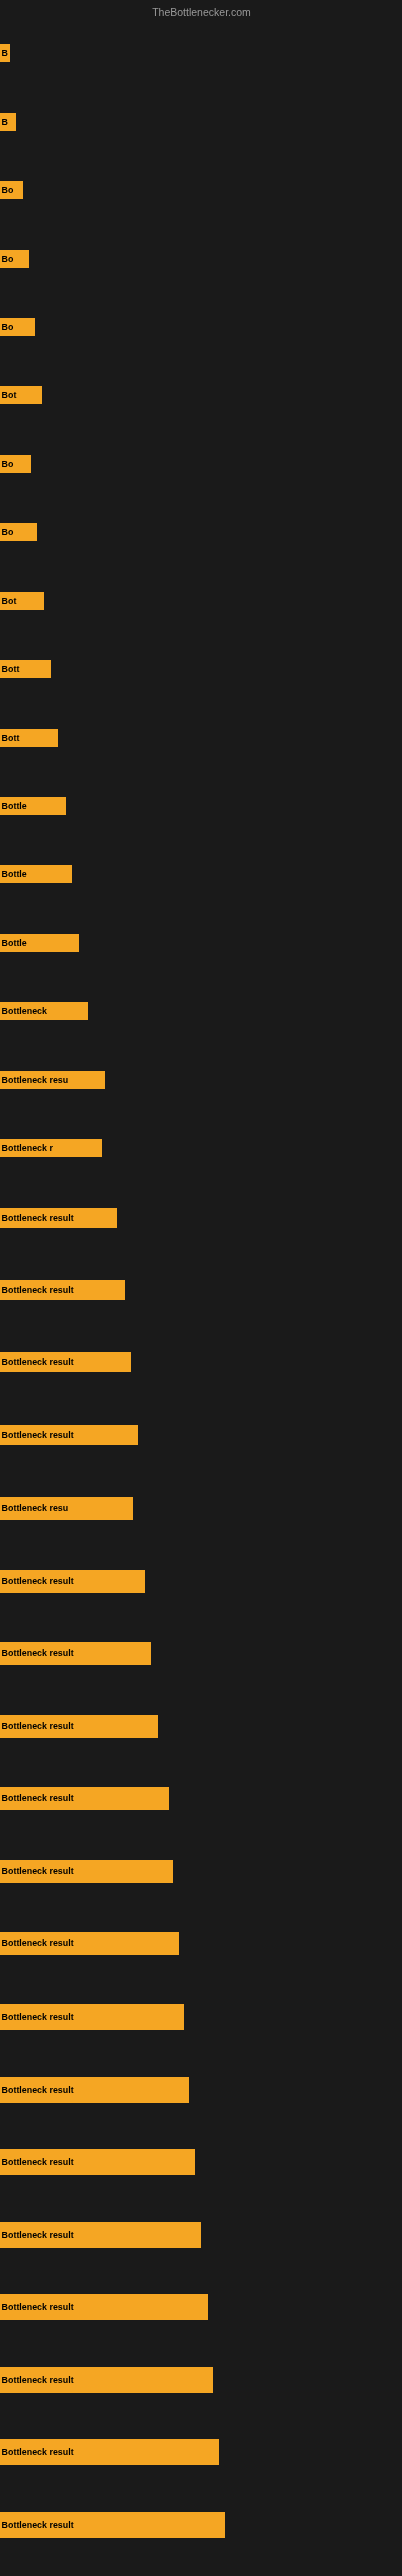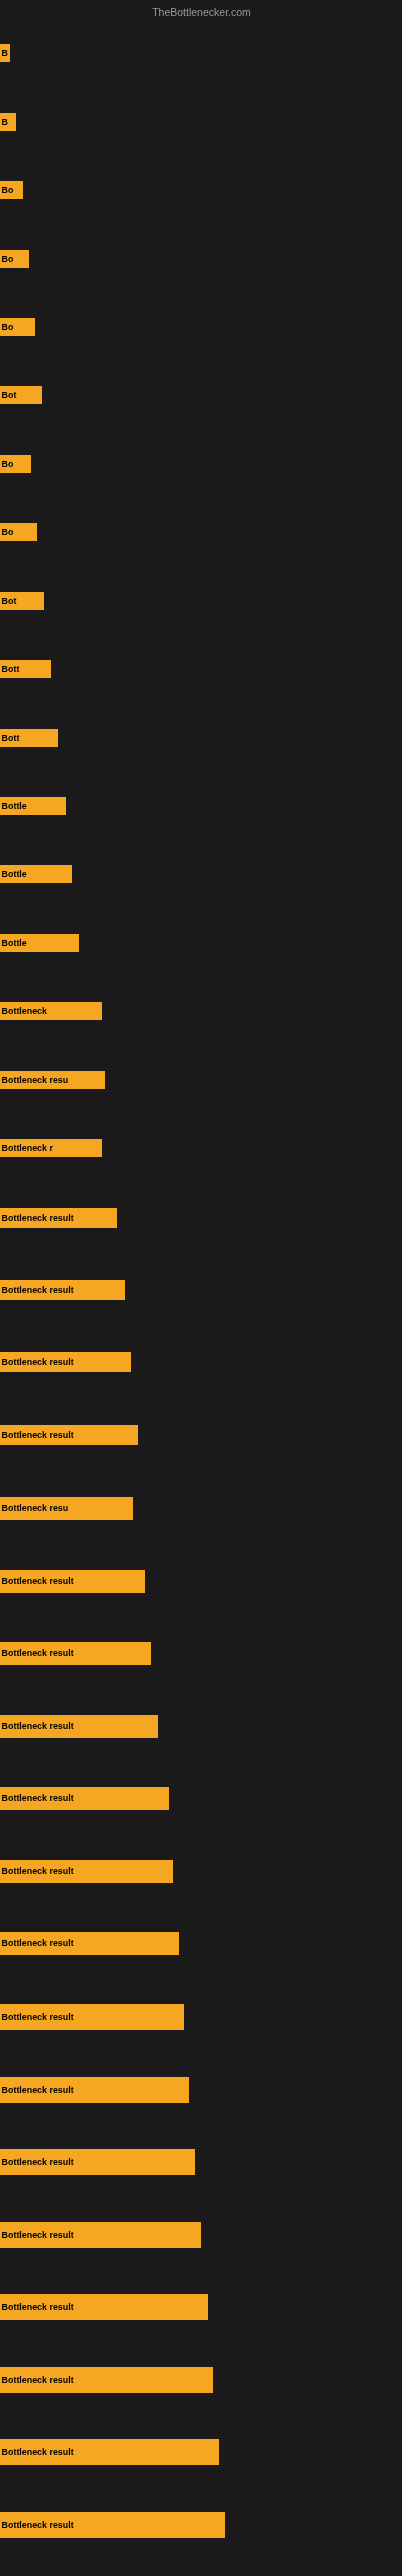--- a/index.html
+++ b/index.html
@@ -118,21 +118,21 @@
       <div class="bar" style="width: 72px; height: 17.7px;">
         <span class="bar-label">Bottle</span>
       </div>
     </div>
     <div class="bar-container" style="top: 934px; left: 0px;">
       <div class="bar" style="width: 79px; height: 17.7px;">
         <span class="bar-label">Bottle</span>
       </div>
     </div>
     <div class="bar-container" style="top: 1002px; left: 0px;">
-      <div class="bar" style="width: 102px; height: 17.7px;">
+      <div class="bar" style="width: 88px; height: 17.7px;">
         <span class="bar-label">Bottleneck</span>
       </div>
     </div>
     <div class="bar-container" style="top: 1071px; left: 0px;">
       <div class="bar" style="width: 105px; height: 17.7px;">
         <span class="bar-label">Bottleneck resu</span>
       </div>
     </div>
     <div class="bar-container" style="top: 1139px; left: 0px;">
       <div class="bar" style="width: 102px; height: 17.7px;">

